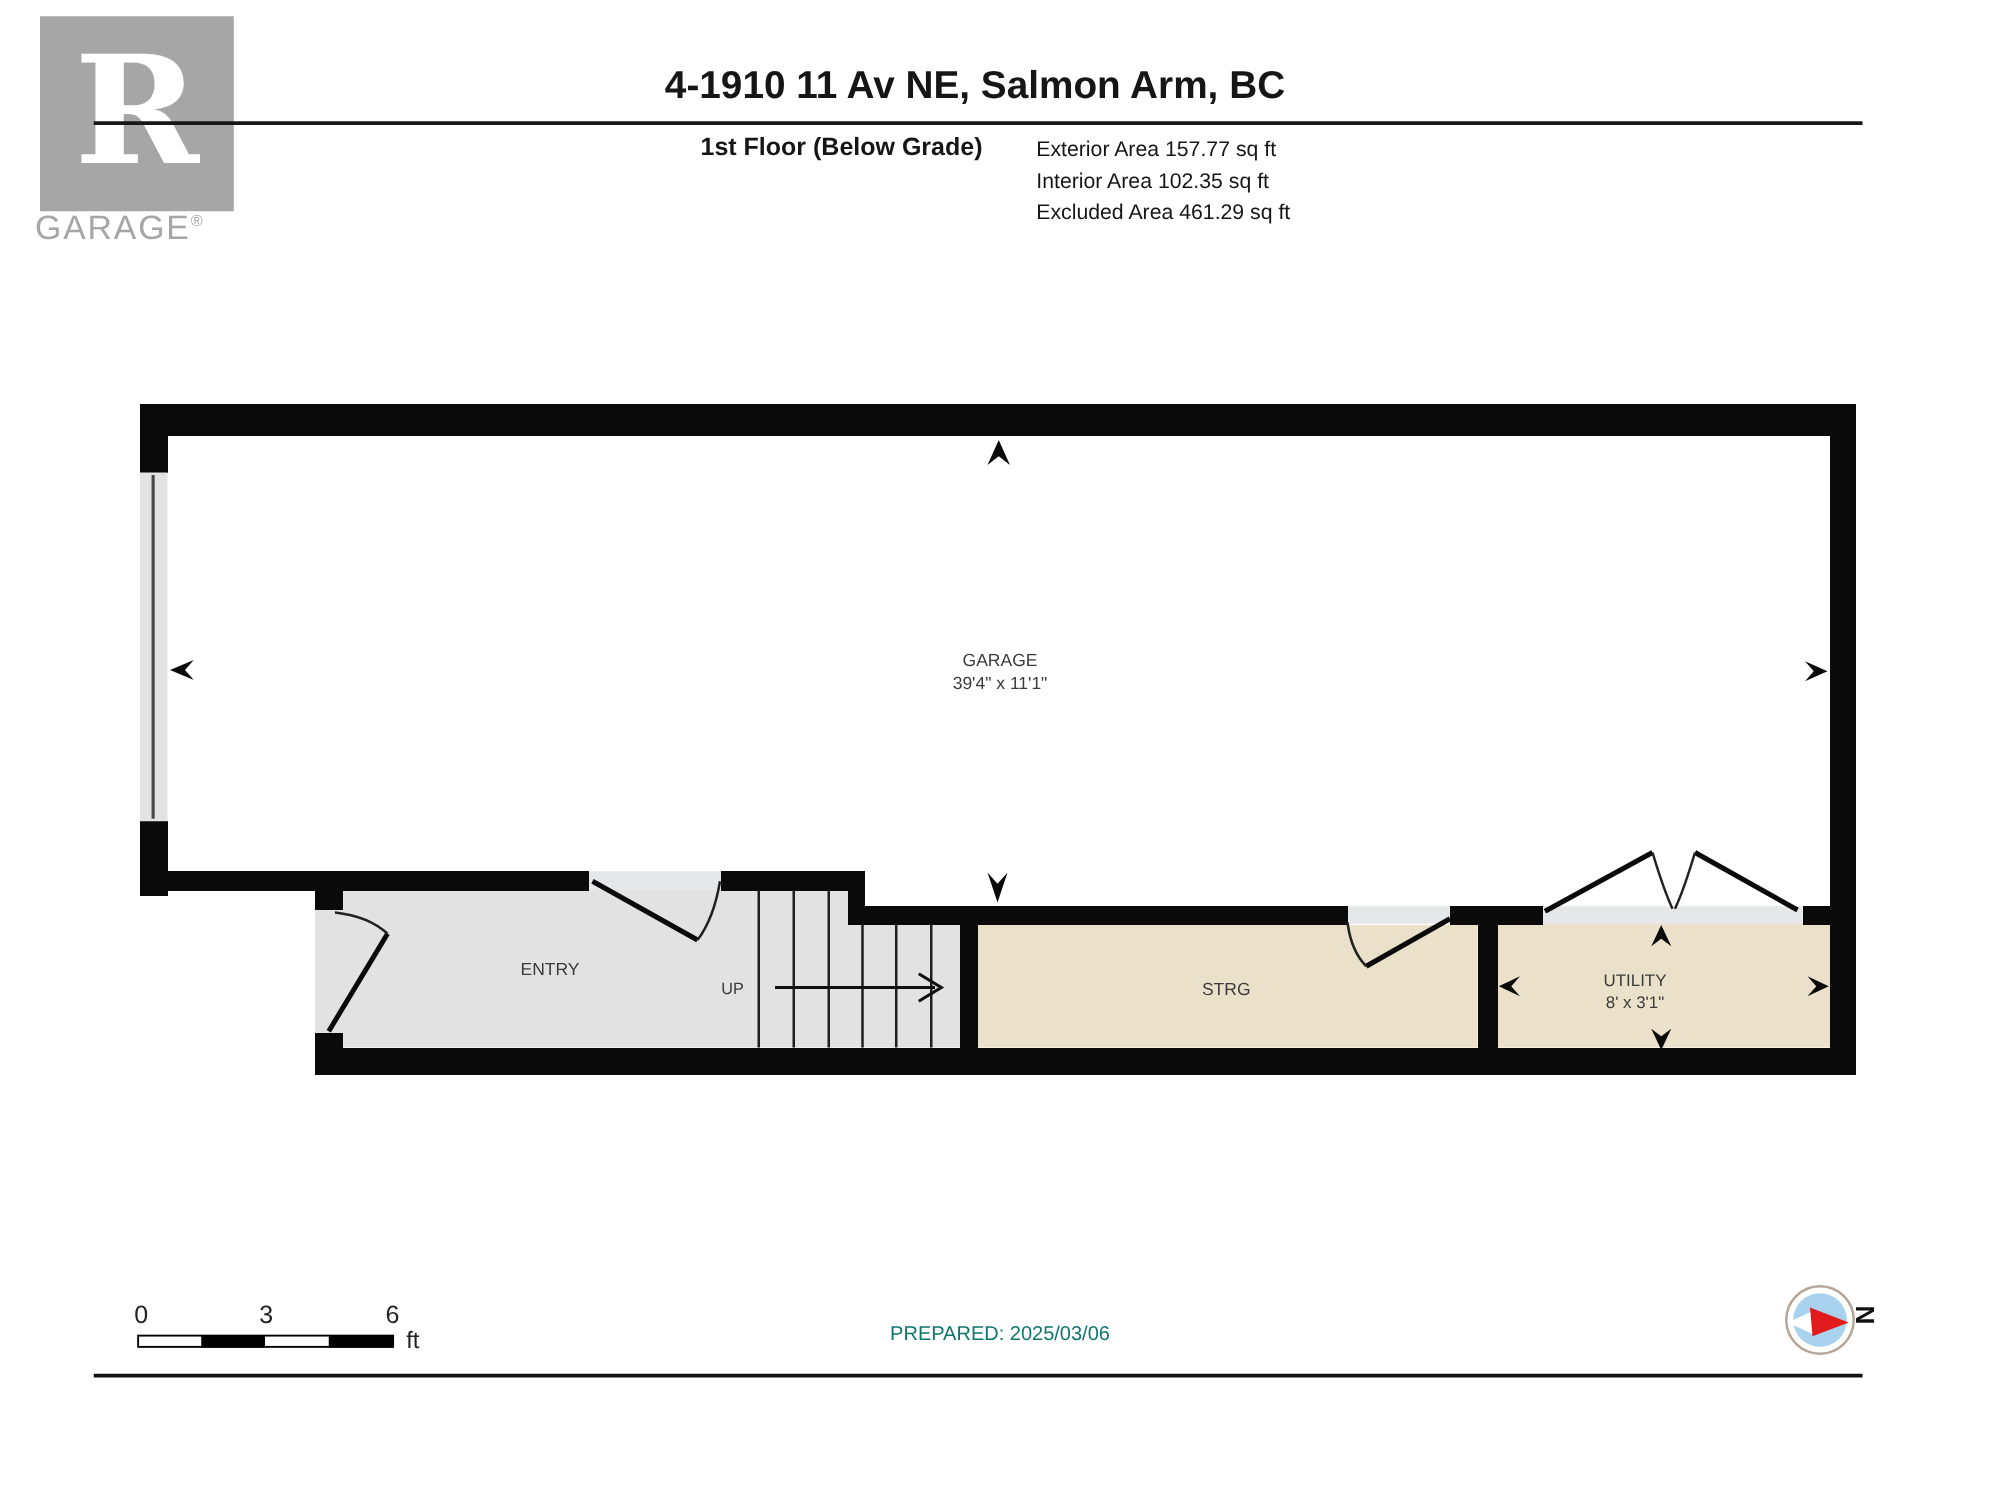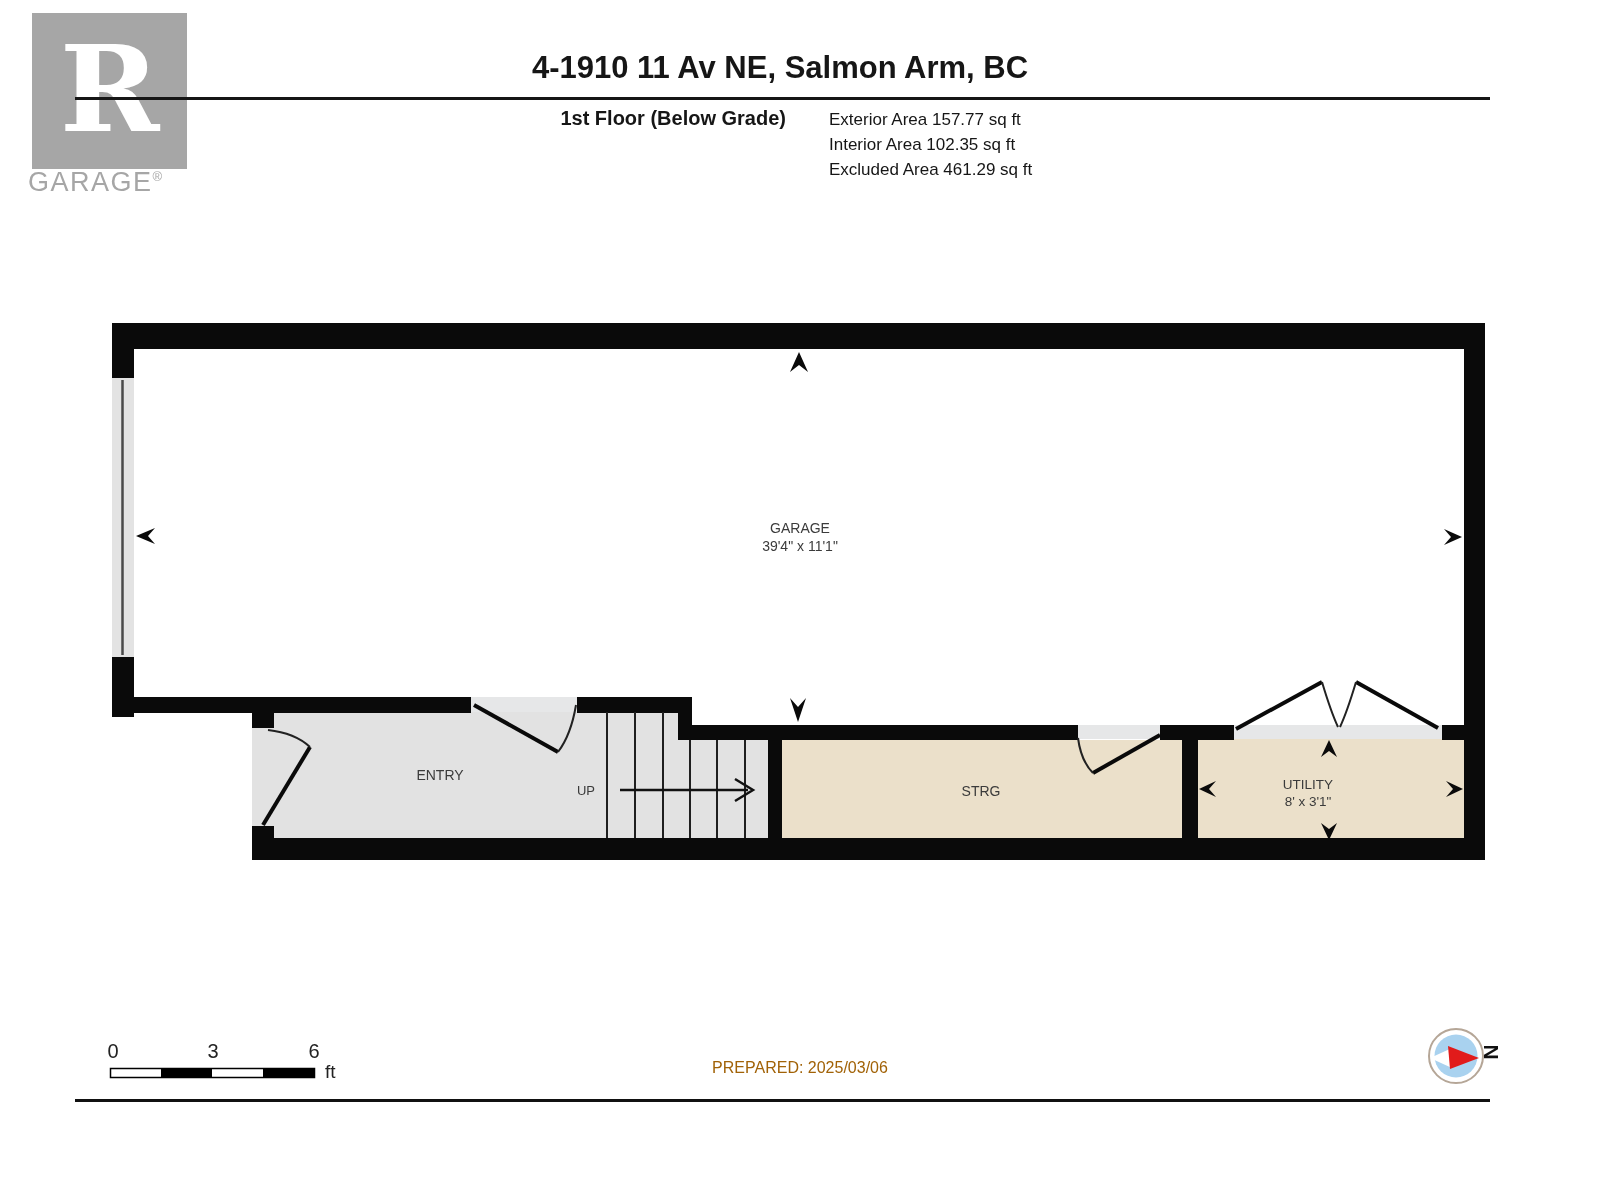--- a/index.html
+++ b/index.html
@@ -13,21 +13,21 @@
                color:#ffffff;line-height:1;transform:translateY(-2px);}
   #logo-word{left:28px;top:167px;font-size:27px;letter-spacing:1.5px;color:#a6a6a6;}
   #logo-word sup{font-size:13px;}
   #page-title{left:300px;top:50px;width:960px;text-align:center;
               font-size:31px;font-weight:700;}
   #title-rule{left:75px;top:97px;width:1415px;height:3px;background:#161616;}
   #floor-label{left:436px;top:107px;width:350px;text-align:right;
                font-size:20px;font-weight:700;}
   #area-col{left:801px;top:107px;font-size:17px;line-height:25px;margin-left:28px;}
   
-  #prepared{left:690px;top:1059px;width:220px;text-align:center;font-size:16px;color:#a16207;}
+  #prepared{left:690px;top:1059px;width:220px;text-align:center;font-size:16px;color:#0f766e;}
   #footer-rule{left:75px;top:1099px;width:1415px;height:3px;background:#111;}
   #disclaimer{left:75px;top:1110px;width:1460px;font-size:15.5px;color:#141414;}
   svg text{font-family:"Liberation Sans", sans-serif;}
 </style>
 </head>
 <body>
 
 <div id="page">
 
   <div class="abs" id="logo-square">

